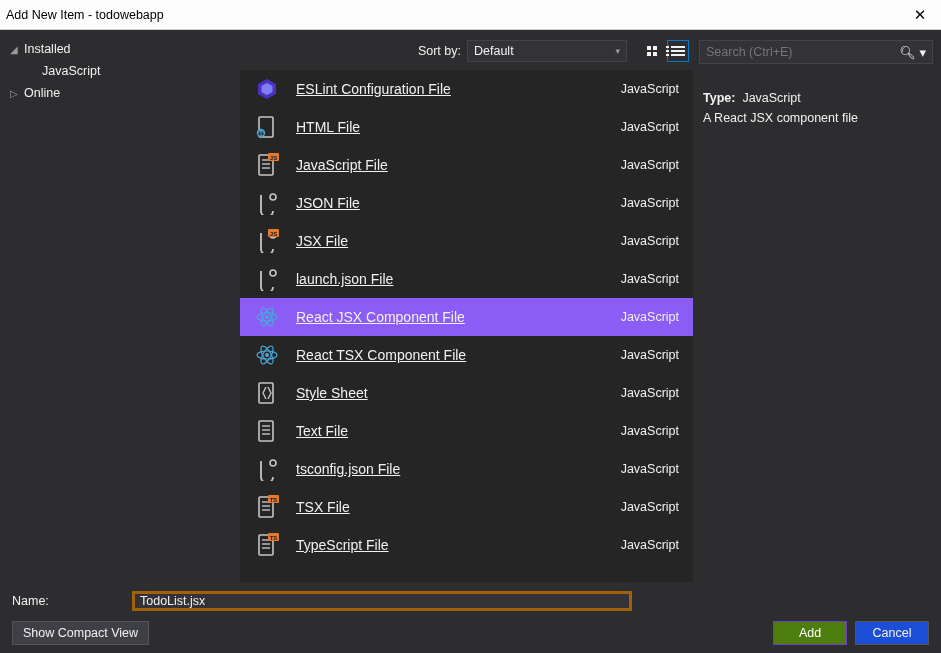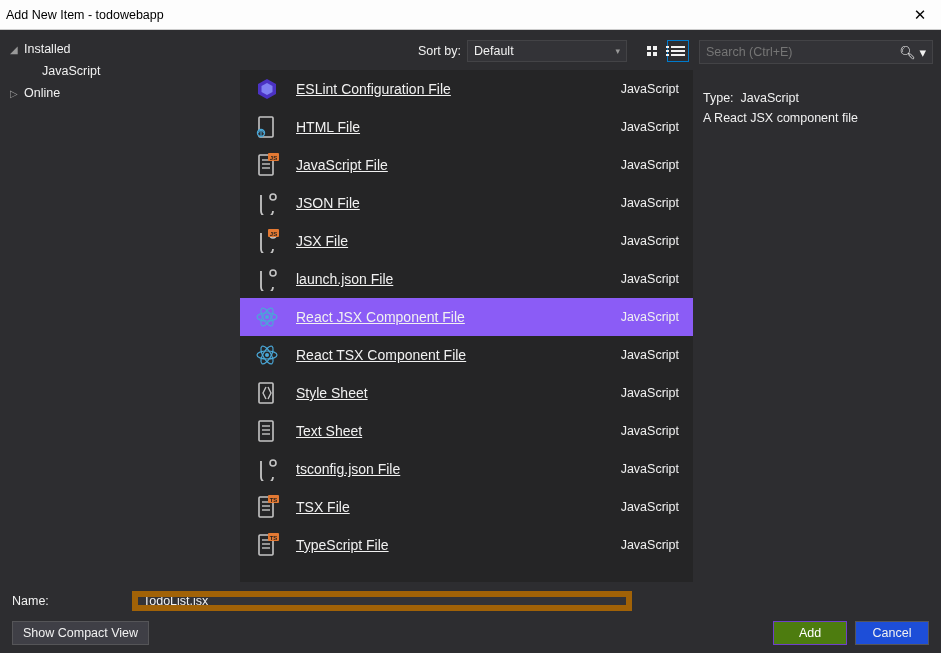--- a/index.html
+++ b/index.html
@@ -45,28 +45,28 @@
 
   .row .icon svg { width: 24px; height: 24px; }
 
   
   .right { width: 248px; display: flex; flex-direction: column; gap: 15px; }
   .search { height: 24px; margin: 10px 8px 8px 6px; background: #333337; border: 1px solid #434346; display: flex; align-items: center; padding: 0 6px; color: #999; }
   .search input { flex:1; background: transparent; border:none; outline:none; color:#f1f1f1; font-size:12.5px; }
   .search .mag { color: #f1f1f1; font-size: 13px; }
   .meta { padding: 4px 10px; }
   .meta .line1 { margin-bottom: 6px; }
-  .meta .line1 b { font-weight: 400; }
+  .meta .line1 b { font-weight: 700; }
   .meta .desc { color: #f1f1f1; }
 
   
   .bottom { height: 71px; background: #2d2d30; padding: 8px 12px; }
   .namerow { display: flex; align-items: center; height: 22px; }
   .namerow .lbl { width: 120px; color: #f1f1f1; }
-  .namerow input { width: 500px; height: 20px; background: #333337; color: #f1f1f1; border: 6px solid #a16207; padding: 0 5px; font-size: 12.5px; outline: none; }
+  .namerow input { width: 500px; height: 20px; background: #333337; color: #f1f1f1; border: 3px solid #a16207; padding: 0 5px; font-size: 12.5px; outline: none; }
   .btnrow { display: flex; align-items: center; margin-top: 8px; height: 26px; }
   .compact { height: 24px; padding: 0 10px; background: #3f3f46; color: #f1f1f1; border: 1px solid #555558; cursor: pointer; font-size: 12.5px; }
   .spacer { flex: 1; }
   .abtn { width: 74px; height: 24px; border: 1px solid #555558; background: #1d4ed8; color: #f1f1f1; cursor: pointer; font-size: 12.5px; margin-left: 8px; }
   .abtn.primary { background: #4d7c0f; border-color: #6e40c9; color: #fff; }
 </style>
 </head>
 <body>
 
 <svg width="0" height="0" style="position:absolute">
@@ -242,21 +242,21 @@
           </span>
           <span class="label">Style Sheet</span>
           <span class="lang">JavaScript</span>
         </div>
         <div class="row">
           <span class="icon">
             <svg viewBox="0 0 24 24">
               <use href="#ic-doc"></use>
             </svg>
           </span>
-          <span class="label">Text Sheet</span>
+          <span class="label">Text File</span>
           <span class="lang">JavaScript</span>
         </div>
         <div class="row">
           <span class="icon">
             <svg viewBox="0 0 24 24">
               <use href="#ic-json"></use>
             </svg>
           </span>
           <span class="label">tsconfig.json File</span>
           <span class="lang">JavaScript</span>

